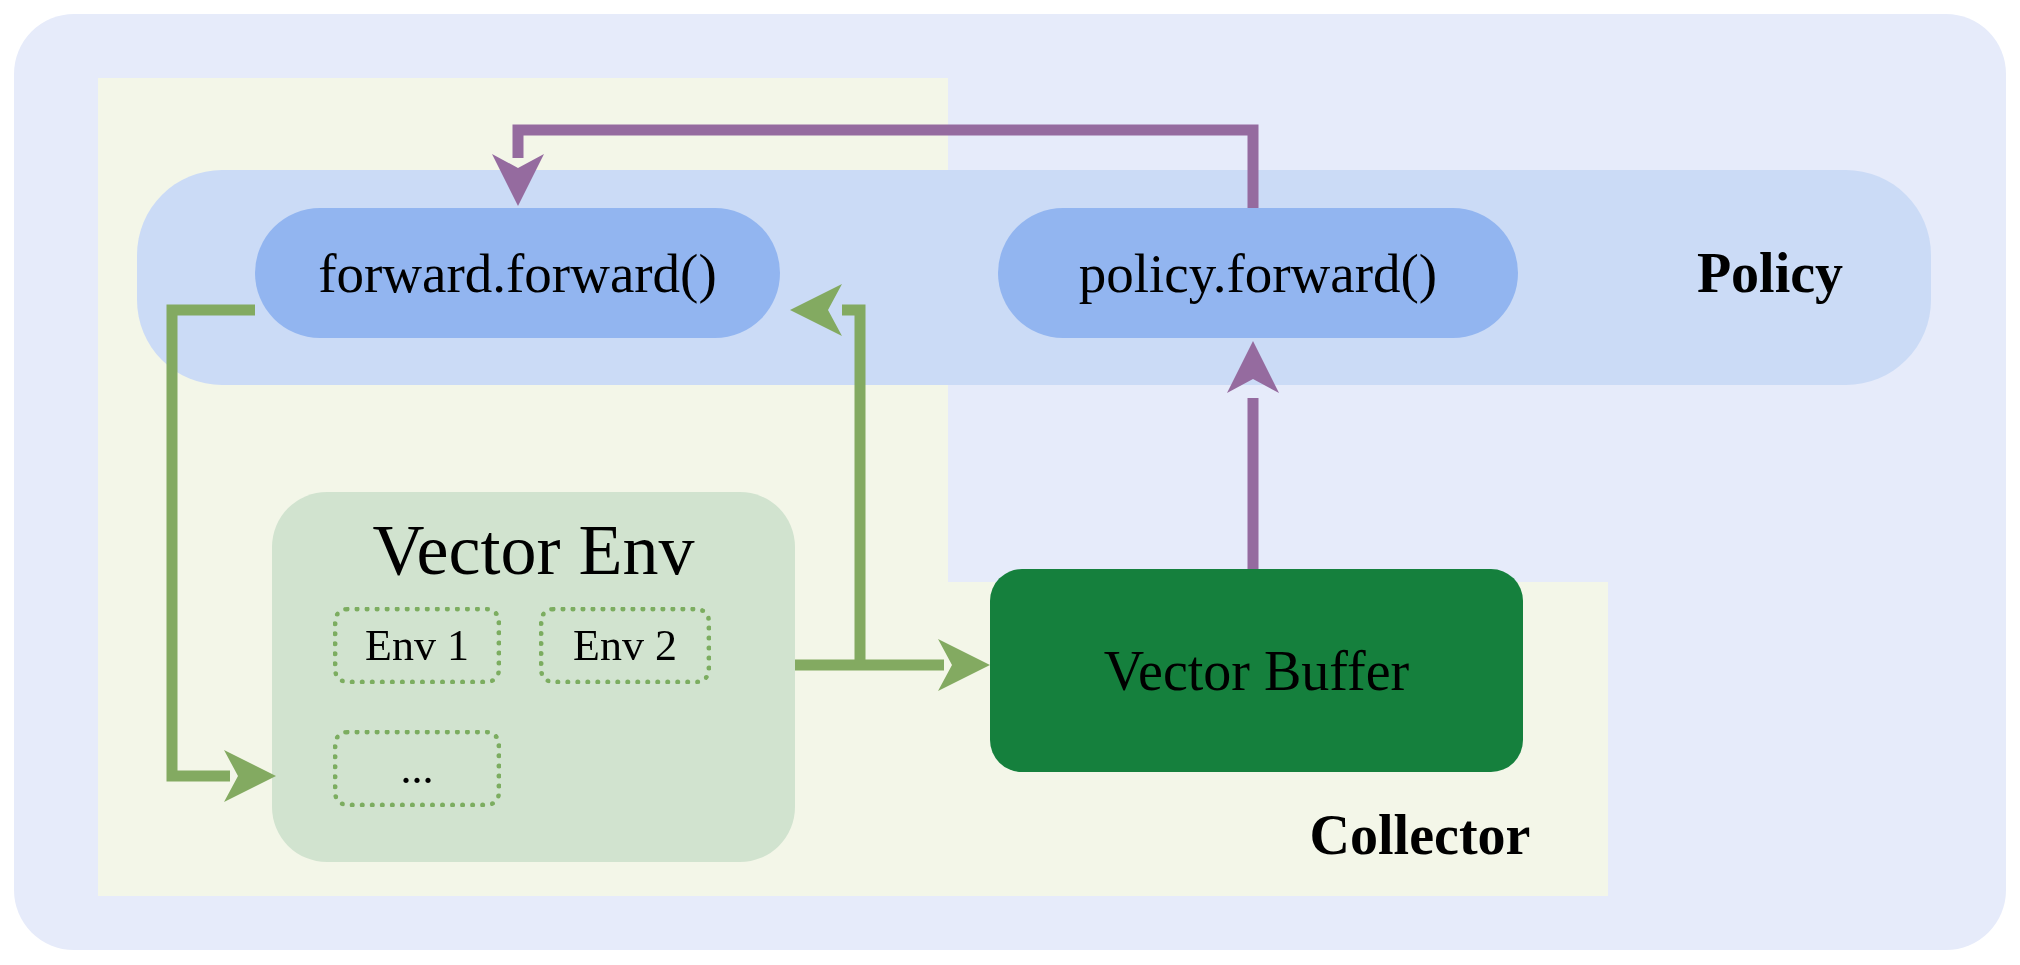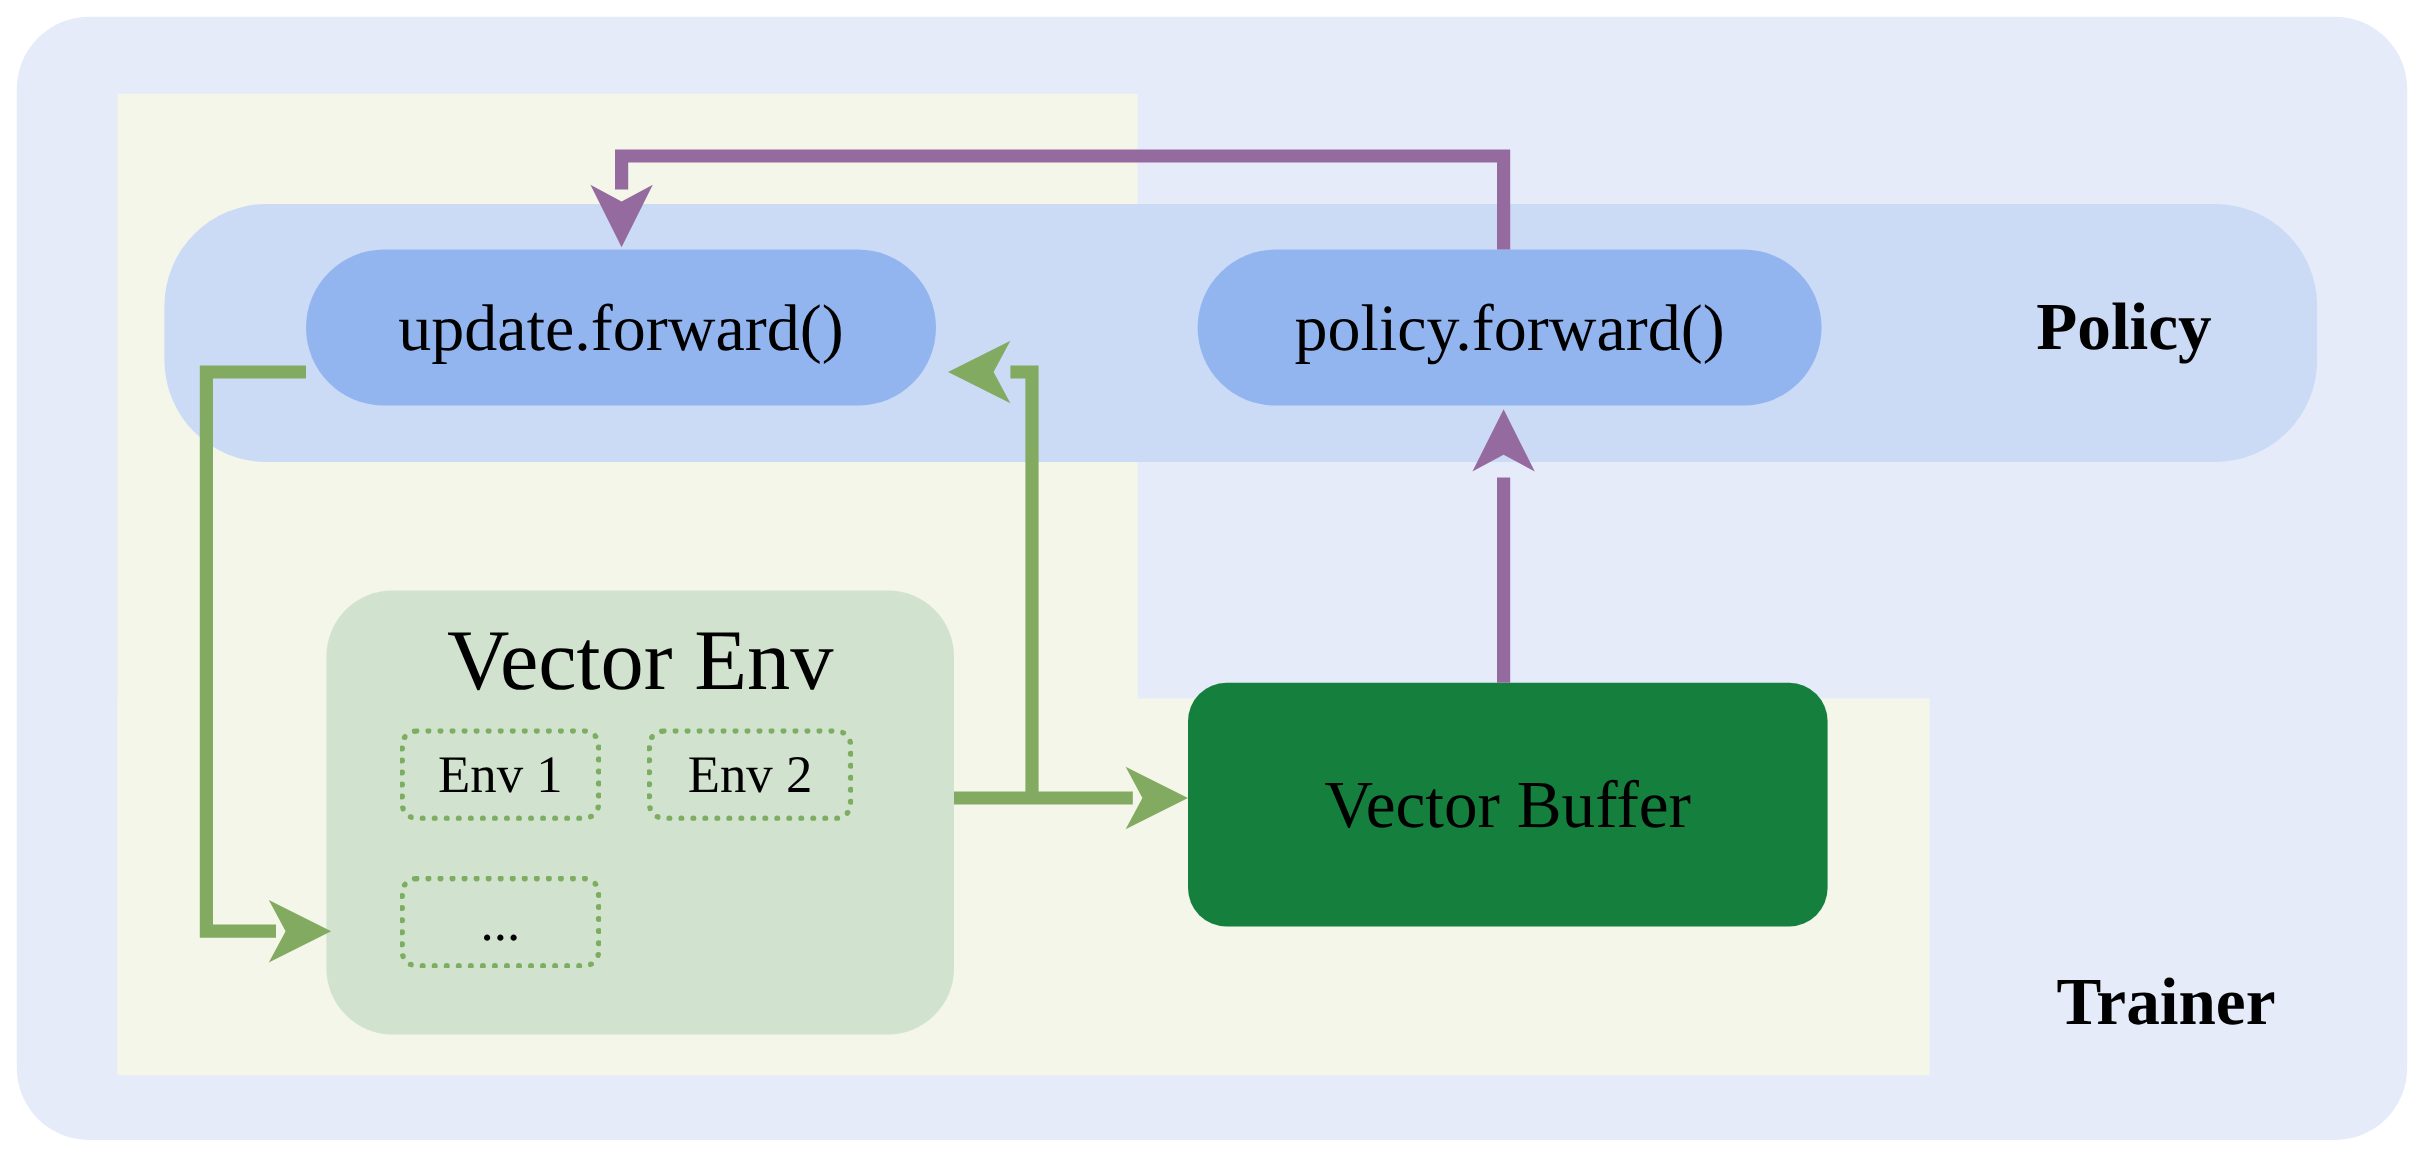--- a/index.html
+++ b/index.html
@@ -60,25 +60,25 @@
   <div id="policy-band" class="region"></div>
 
   <div id="vector-env"></div>
   <div id="vector-env-title">Vector Env</div>
   <div id="env-1" class="env-item">Env 1</div>
   <div id="env-2" class="env-item">Env 2</div>
   <div id="env-dots" class="env-item">...</div>
 
   <div id="vector-buffer">Vector Buffer</div>
 
-  <div id="pill-forward" class="pill">update.forward()</div>
+  <div id="pill-forward" class="pill">forward.forward()</div>
   <div id="pill-update" class="pill">policy.forward()</div>
 
   <div id="policy-label" class="region-label">Policy</div>
-  <div id="trainer-label" class="region-label">Trainer</div>
+  <div id="collector-label" class="region-label">Collector</div>
 
   <svg id="arrow-layer" viewBox="0 0 2020 965">
 
     <polyline points="255,310 172,310 172,776 230,776" fill="none" stroke-width="11" stroke-linejoin="miter" stroke="#83aa61"></polyline>
     <polygon points="276,776 224,750 238,776 224,802" fill="#83aa61"></polygon>
 
     <polyline points="795,665 944,665" fill="none" stroke-width="11" stroke="#83aa61"></polyline>
     <polygon points="990,665 938,639 952,665 938,691" fill="#83aa61"></polygon>
 
     <polyline points="860,665 860,310 842,310" fill="none" stroke-width="11" stroke-linejoin="miter" stroke="#83aa61"></polyline>

